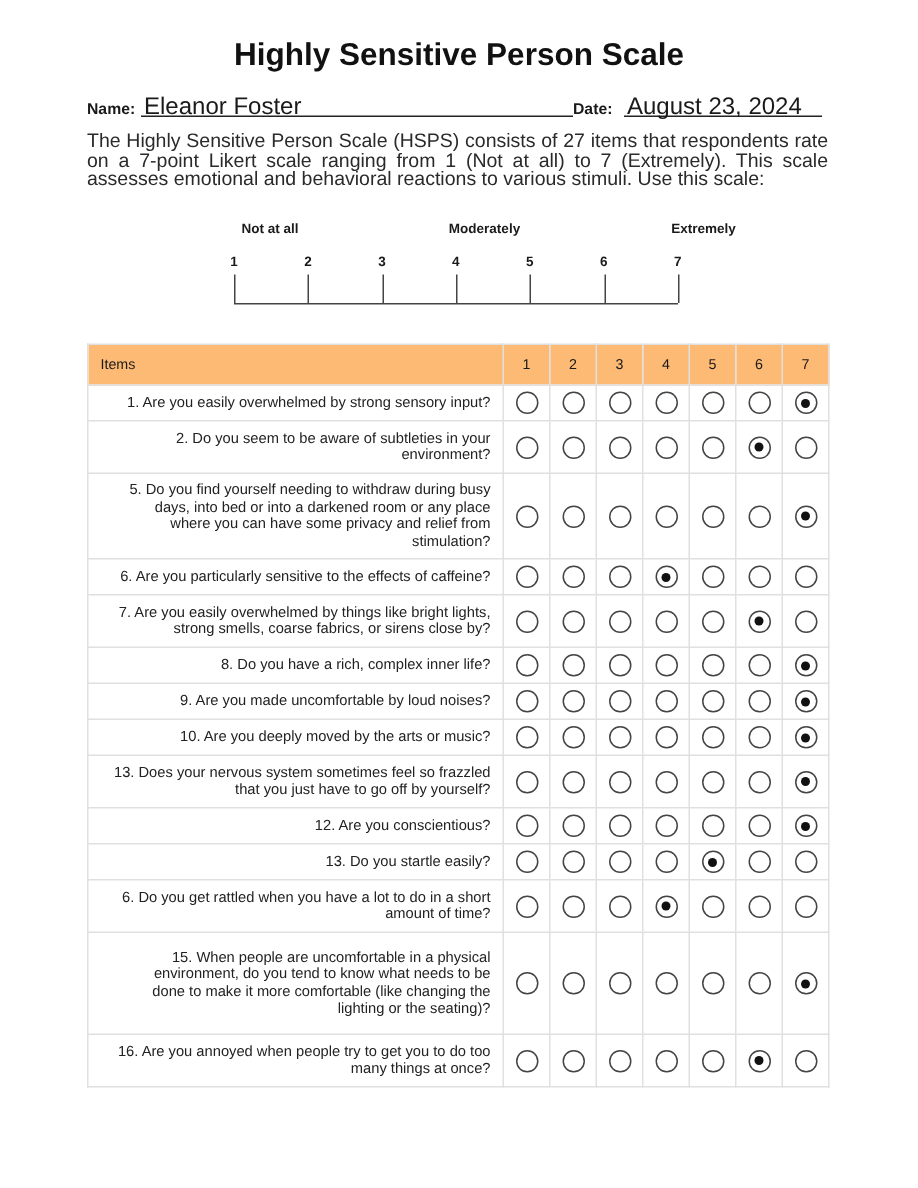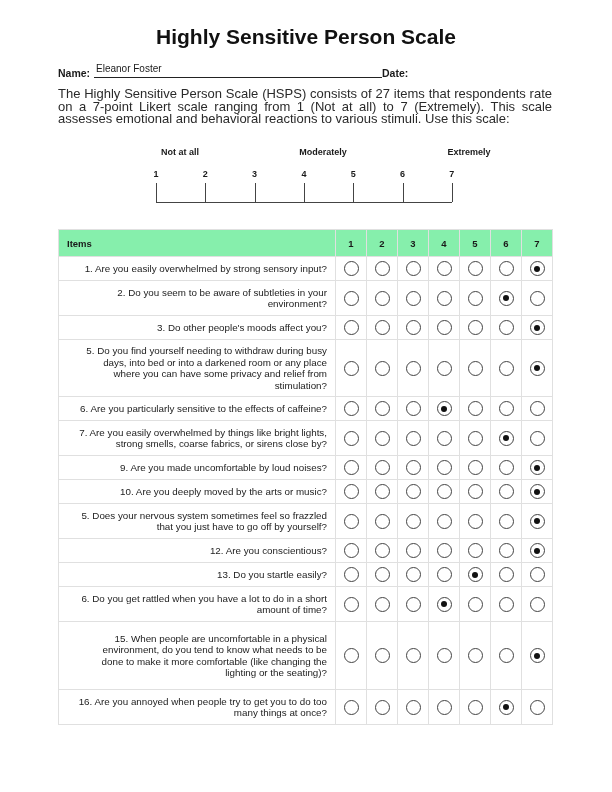--- a/index.html
+++ b/index.html
@@ -3,32 +3,32 @@
 <meta charset="utf-8">
 <style>
   html, body { margin: 0; padding: 0; background: #ffffff; }
   body { width: 612px; height: 792px; position: relative; overflow: hidden;
          font-family: "Liberation Sans", sans-serif; color: #1a1a1a; }
   .title { position: absolute; top: 25px; left: 0; width: 612px; text-align: center;
            font-size: 21px; font-weight: bold; color: #111; }
   .field-row { position: absolute; top: 63px; left: 58px; width: 490px; height: 16px; font-size: 10.5px; }
   .lbl { position: absolute; font-weight: bold; top: 4px; }
   .line { position: absolute; border-bottom: 1px solid #222; height: 14px; top: 0; }
-  .val { position: absolute; font-size: 10px; top: 0; }
+  .val { position: absolute; font-size: 16px; top: 0; }
   .intro { position: absolute; top: 88px; left: 58px; width: 494px; font-size: 13px; line-height: 12.6px;
            text-align: justify; color: #2a2a2a; }
   .scale { position: absolute; top: 145px; left: 130px; width: 360px; height: 65px; }
   .scale .anchor { position: absolute; font-size: 9px; font-weight: bold; top: 2px; transform: translateX(-50%); white-space: nowrap; padding-left: 36px; }
   .scale .num { position: absolute; font-size: 9px; font-weight: bold; top: 24px; transform: translateX(-50%); }
   .scale .tick { position: absolute; top: 38px; width: 1px; height: 19px; background: #444; }
   .scale .base { position: absolute; top: 57px; left: 26px; width: 296px; height: 1px; background: #444; }
   table.items { position: absolute; top: 229px; left: 58px; width: 495px; border-collapse: collapse;
                 font-size: 9.8px; }
   table.items th, table.items td { border: 1px solid #e0e0e0; }
-  table.items thead th { background: #86efac; height: 24px; font-weight: bold; font-size: 9.5px; }
+  table.items thead th { background: #fdba74; height: 24px; font-weight: normal; font-size: 9.5px; }
   table.items th.qh { text-align: left; padding-left: 8px; }
   table.items th.nh { width: 28px; text-align: center; }
   table.items td.q { padding: 4px 8px; line-height: 11.5px; color: #222; text-align: right; }
   table.items td.q .qt { display: block; padding-left: 13px; text-indent: -13px; }
   table.items td.r { text-align: center; vertical-align: middle; padding: 0; }
   .radio { display: inline-block; width: 15px; height: 15px; border: 1.3px solid #444; border-radius: 50%;
            box-sizing: border-box; position: relative; vertical-align: middle; background: #fff; }
   .radio.on::after { content: ""; position: absolute; width: 6px; height: 6px; background: #111;
            border-radius: 50%; left: 50%; top: 50%; transform: translate(-50%, -50%); }
 </style>
@@ -36,20 +36,23 @@
 <body>
 
 <div class="title">Highly Sensitive Person Scale</div>
 
 <div class="field-row">
   <span class="lbl" style="left:0;">Name:</span>
   <div class="line" style="left:36px; width:288px;">
     <span class="val" style="left:2px;">Eleanor Foster</span>
   </div>
   <span class="lbl" style="left:324px;">Date:</span>
+  <div class="line" style="left:358px; width:132px;">
+    <span class="val" style="left:2px;">August 23, 2024</span>
+  </div>
 </div>
 
 <div class="intro">The Highly Sensitive Person Scale (HSPS) consists of 27 items that respondents rate on a 7-point Likert scale ranging from 1 (Not at all) to 7 (Extremely). This scale assesses emotional and behavioral reactions to various stimuli. Use this scale:</div>
 
 <div class="scale">
   <span class="anchor" style="left:32px;">Not at all</span>
   <span class="anchor" style="left:175px;">Moderately</span>
   <span class="anchor" style="left:321px;">Extremely</span>
   <div id="scale-points">
       <span class="num" style="left: 26px;">1</span>
@@ -101,32 +104,20 @@
           <span class="qt">2. Do you seem to be aware of subtleties in your environment?</span>
         </td>
         <td class="r"><span class="radio" role="radio" aria-checked="false"></span></td>
         <td class="r"><span class="radio" role="radio" aria-checked="false"></span></td>
         <td class="r"><span class="radio" role="radio" aria-checked="false"></span></td>
         <td class="r"><span class="radio" role="radio" aria-checked="false"></span></td>
         <td class="r"><span class="radio" role="radio" aria-checked="false"></span></td>
         <td class="r"><span class="radio on" role="radio" aria-checked="true"></span></td>
         <td class="r"><span class="radio" role="radio" aria-checked="false"></span></td>
       </tr>
-      <tr style="height: 24px;">
-        <td class="q">
-          <span class="qt">3. Do other people's moods affect you?</span>
-        </td>
-        <td class="r"><span class="radio" role="radio" aria-checked="false"></span></td>
-        <td class="r"><span class="radio" role="radio" aria-checked="false"></span></td>
-        <td class="r"><span class="radio" role="radio" aria-checked="false"></span></td>
-        <td class="r"><span class="radio" role="radio" aria-checked="false"></span></td>
-        <td class="r"><span class="radio" role="radio" aria-checked="false"></span></td>
-        <td class="r"><span class="radio" role="radio" aria-checked="false"></span></td>
-        <td class="r"><span class="radio on" role="radio" aria-checked="true"></span></td>
-      </tr>
       <tr style="height: 57px;">
         <td class="q">
           <span class="qt">5. Do you find yourself needing to withdraw during busy days, into bed or into a darkened room or any place where you can have some privacy and relief from stimulation?</span>
         </td>
         <td class="r"><span class="radio" role="radio" aria-checked="false"></span></td>
         <td class="r"><span class="radio" role="radio" aria-checked="false"></span></td>
         <td class="r"><span class="radio" role="radio" aria-checked="false"></span></td>
         <td class="r"><span class="radio" role="radio" aria-checked="false"></span></td>
         <td class="r"><span class="radio" role="radio" aria-checked="false"></span></td>
         <td class="r"><span class="radio" role="radio" aria-checked="false"></span></td>
@@ -151,20 +142,32 @@
         <td class="r"><span class="radio" role="radio" aria-checked="false"></span></td>
         <td class="r"><span class="radio" role="radio" aria-checked="false"></span></td>
         <td class="r"><span class="radio" role="radio" aria-checked="false"></span></td>
         <td class="r"><span class="radio" role="radio" aria-checked="false"></span></td>
         <td class="r"><span class="radio" role="radio" aria-checked="false"></span></td>
         <td class="r"><span class="radio on" role="radio" aria-checked="true"></span></td>
         <td class="r"><span class="radio" role="radio" aria-checked="false"></span></td>
       </tr>
       <tr style="height: 24px;">
         <td class="q">
+          <span class="qt">8. Do you have a rich, complex inner life?</span>
+        </td>
+        <td class="r"><span class="radio" role="radio" aria-checked="false"></span></td>
+        <td class="r"><span class="radio" role="radio" aria-checked="false"></span></td>
+        <td class="r"><span class="radio" role="radio" aria-checked="false"></span></td>
+        <td class="r"><span class="radio" role="radio" aria-checked="false"></span></td>
+        <td class="r"><span class="radio" role="radio" aria-checked="false"></span></td>
+        <td class="r"><span class="radio" role="radio" aria-checked="false"></span></td>
+        <td class="r"><span class="radio on" role="radio" aria-checked="true"></span></td>
+      </tr>
+      <tr style="height: 24px;">
+        <td class="q">
           <span class="qt">9. Are you made uncomfortable by loud noises?</span>
         </td>
         <td class="r"><span class="radio" role="radio" aria-checked="false"></span></td>
         <td class="r"><span class="radio" role="radio" aria-checked="false"></span></td>
         <td class="r"><span class="radio" role="radio" aria-checked="false"></span></td>
         <td class="r"><span class="radio" role="radio" aria-checked="false"></span></td>
         <td class="r"><span class="radio" role="radio" aria-checked="false"></span></td>
         <td class="r"><span class="radio" role="radio" aria-checked="false"></span></td>
         <td class="r"><span class="radio on" role="radio" aria-checked="true"></span></td>
       </tr>
@@ -175,21 +178,21 @@
         <td class="r"><span class="radio" role="radio" aria-checked="false"></span></td>
         <td class="r"><span class="radio" role="radio" aria-checked="false"></span></td>
         <td class="r"><span class="radio" role="radio" aria-checked="false"></span></td>
         <td class="r"><span class="radio" role="radio" aria-checked="false"></span></td>
         <td class="r"><span class="radio" role="radio" aria-checked="false"></span></td>
         <td class="r"><span class="radio" role="radio" aria-checked="false"></span></td>
         <td class="r"><span class="radio on" role="radio" aria-checked="true"></span></td>
       </tr>
       <tr style="height: 35px;">
         <td class="q">
-          <span class="qt">5. Does your nervous system sometimes feel so frazzled that you just have to go off by yourself?</span>
+          <span class="qt">13. Does your nervous system sometimes feel so frazzled that you just have to go off by yourself?</span>
         </td>
         <td class="r"><span class="radio" role="radio" aria-checked="false"></span></td>
         <td class="r"><span class="radio" role="radio" aria-checked="false"></span></td>
         <td class="r"><span class="radio" role="radio" aria-checked="false"></span></td>
         <td class="r"><span class="radio" role="radio" aria-checked="false"></span></td>
         <td class="r"><span class="radio" role="radio" aria-checked="false"></span></td>
         <td class="r"><span class="radio" role="radio" aria-checked="false"></span></td>
         <td class="r"><span class="radio on" role="radio" aria-checked="true"></span></td>
       </tr>
       <tr style="height: 24px;">

